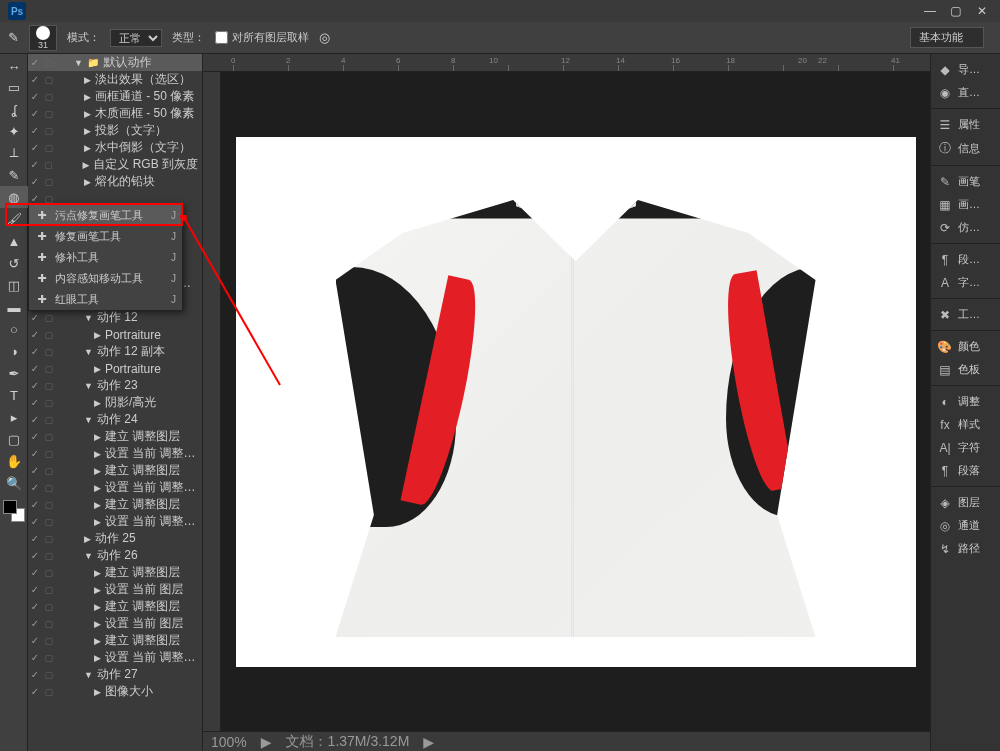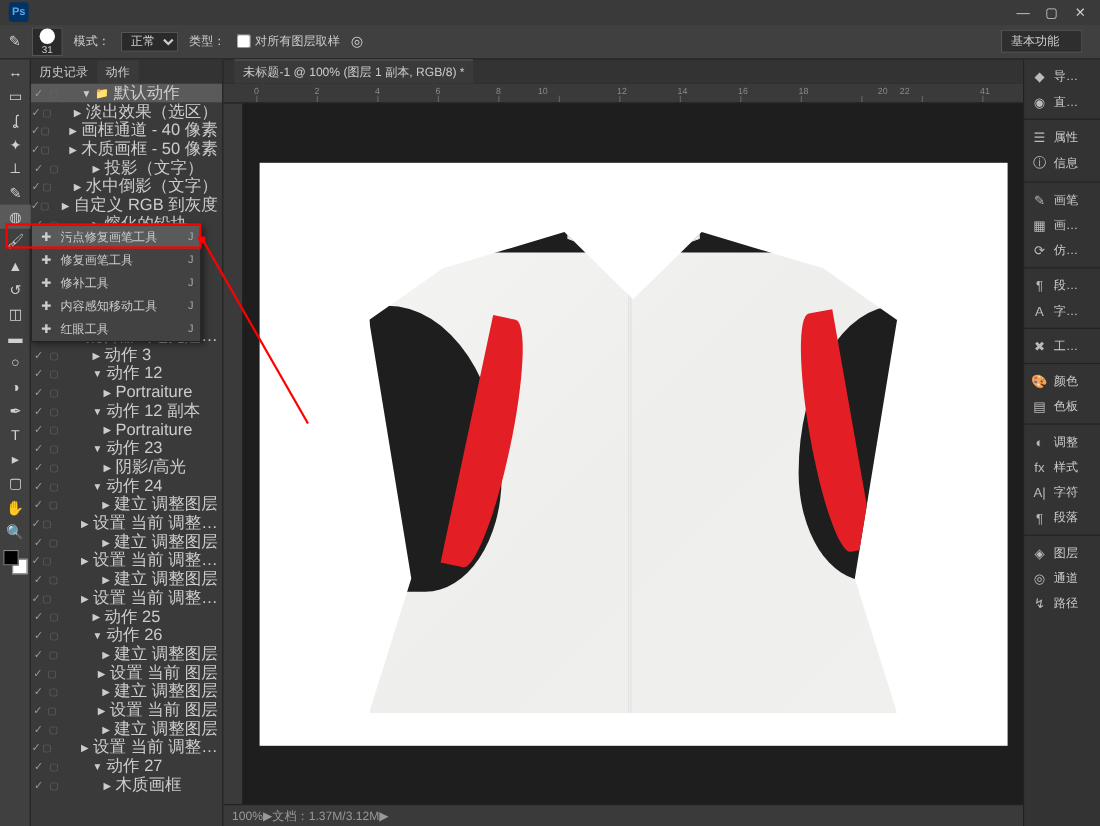--- a/index.html
+++ b/index.html
@@ -53,21 +53,21 @@
 .actions-tabs { display: flex; height: 22px; background: #333; align-items: flex-end; }
 .actions-tabs span { padding: 3px 8px; font-size: 11px; cursor: pointer; }
 .actions-tabs span.active { background: #3a3a3a; }
 .actions-list { flex: 1; overflow: hidden; }
 .act-row { display: flex; align-items: center; height: 17px; padding-right: 4px; white-space: nowrap; overflow: hidden; }
 .act-chk { width: 14px; text-align: center; font-size: 10px; color: #999; }
 .act-box { width: 14px; text-align: center; font-size: 9px; color: #666; }
 .act-ind { display: inline-block; }
 .act-tri { font-size: 9px; color: #ccc; margin-right: 4px; }
 .act-ic { font-size: 10px; margin-right: 4px; color: #999; }
-.act-txt { font-size: 15px; }
+.act-txt { font-size: 12px; }
 .act-row.foldersel { background: #5a5a5a; }
 
 
 .docarea { flex: 1; display: flex; flex-direction: column; background: #202020; }
 .doc-tabs { height: 22px; background: #333; display: flex; align-items: flex-end; padding-left: 10px; }
 .doc-tab { padding: 3px 8px; background: #3a3a3a; font-size: 11px; border-top: 1px solid #555; }
 .ruler-h { height: 18px; background: #3a3a3a; border-bottom: 1px solid #222; position: relative; display: flex; align-items: flex-end; font-size: 8px; color: #888; overflow: hidden; }
 .ruler-tick { position: absolute; bottom: 0; border-left: 1px solid #666; height: 6px; }
 .ruler-lbl { position: absolute; bottom: 6px; font-size: 8px; }
 .doc-body { flex: 1; display: flex; }
@@ -81,21 +81,21 @@
 .collar-l { position: absolute; width: 60px; height: 55px; background: #f8f8f7; transform: skewY(20deg); left: 0; border: 1px solid #ddd; }
 .collar-r { position: absolute; width: 60px; height: 55px; background: #f8f8f7; transform: skewY(-20deg); right: 0; border: 1px solid #ddd; }
 .placket { position: absolute; left: 235px; top: 30px; width: 3px; height: 430px; background: linear-gradient(to right, #ddd, #eee, #ddd); }
 .red-l { position: absolute; left: 88px; top: 100px; width: 40px; height: 230px; background: #e31e24; transform: rotate(12deg); border-radius: 0 20px 20px 0/0 120px 120px 0; }
 .red-r { position: absolute; right: 40px; top: 95px; width: 40px; height: 220px; background: #e31e24; transform: rotate(-10deg); border-radius: 20px 0 0 20px/120px 0 0 120px; }
 .armhole-l { position: absolute; left: 0; top: 90px; width: 120px; height: 260px; background: #1e1e1e; border-radius: 0 120px 80px 0/0 180px 120px 0; }
 .armhole-r { position: absolute; right: -10px; top: 90px; width: 100px; height: 250px; background: #1e1e1e; border-radius: 100px 0 0 70px/170px 0 0 110px; }
 .shirt-body::before { content:''; position:absolute; left:0; top:0; right:0; height: 60px; background: #1e1e1e; clip-path: polygon(0 0, 38% 0, 50% 70%, 62% 0, 100% 0, 100% 20%, 85% 70%, 15% 70%, 0 20%); }
 .shirt-body { clip-path: polygon(14% 12%, 37% 5%, 50% 18%, 63% 5%, 86% 12%, 100% 22%, 92% 72%, 100% 98%, 0 98%, 8% 72%, 0 22%); }
 
-.statusbar { height: 20px; background: #3a3a3a; border-top: 1px solid #222; display: flex; align-items: center; padding: 0 8px; font-size: 11px; color: #999; }
+.statusbar { height: 20px; background: #3a3a3a; border-top: 1px solid #222; display: flex; align-items: center; padding: 0 8px; gap: 14px; font-size: 14px; color: #999; }
 
 
 .rightpanes { width: 70px; background: #333; border-left: 1px solid #222; display: flex; flex-direction: column; padding-top: 4px; }
 .rp-row { display: flex; align-items: center; gap: 5px; padding: 4px 6px; cursor: pointer; }
 .rp-ic { width: 16px; text-align: center; font-size: 12px; color: #bbb; }
 .rp-lbl { font-size: 11px; }
 .rp-sep { height: 1px; background: #222; margin: 4px 0; }
 
 label { cursor: pointer; }
 </style>
@@ -228,24 +228,20 @@
   <svg class="annot-arrow" width="110" height="180">
     <defs>
         <marker id="ah" markerWidth="8" markerHeight="8" refX="1" refY="4" orient="auto">
           <path d="M8,0 L0,4 L8,8 Z" fill="#ff0000"></path>
         </marker>
       </defs>
     <line x1="100" y1="170" x2="6" y2="6" stroke="#ff0000" stroke-width="2" marker-end="url(#ah)"></line>
   </svg>
 
   <div class="actions-panel">
-    <div class="actions-tabs">
-      <span>历史记录</span>
-      <span class="active">动作</span>
-    </div>
     <div class="actions-list" id="actions-list">
         <div class="act-row foldersel">
           <span class="act-chk">✓</span>
           <span class="act-box">▢</span>
           <span class="act-ind" style="width:18px"></span>
           <span class="act-tri">▼</span>
           <span class="act-ic">📁</span>
           <span class="act-txt">默认动作</span>
         </div>
         <div class="act-row">
@@ -253,21 +249,21 @@
           <span class="act-box">▢</span>
           <span class="act-ind" style="width:28px"></span>
           <span class="act-tri">▶</span>
           <span class="act-txt">淡出效果（选区）</span>
         </div>
         <div class="act-row">
           <span class="act-chk">✓</span>
           <span class="act-box">▢</span>
           <span class="act-ind" style="width:28px"></span>
           <span class="act-tri">▶</span>
-          <span class="act-txt">画框通道 - 40 像素</span>
+          <span class="act-txt">画框通道 - 50 像素</span>
         </div>
         <div class="act-row">
           <span class="act-chk">✓</span>
           <span class="act-box">▢</span>
           <span class="act-ind" style="width:28px"></span>
           <span class="act-tri">▶</span>
           <span class="act-txt">木质画框 - 50 像素</span>
         </div>
         <div class="act-row">
           <span class="act-chk">✓</span>
@@ -493,29 +489,26 @@
           <span class="act-box">▢</span>
           <span class="act-ind" style="width:28px"></span>
           <span class="act-tri">▼</span>
           <span class="act-txt">动作 27</span>
         </div>
         <div class="act-row">
           <span class="act-chk">✓</span>
           <span class="act-box">▢</span>
           <span class="act-ind" style="width:38px"></span>
           <span class="act-tri">▶</span>
-          <span class="act-txt">木质画框</span>
+          <span class="act-txt">图像大小</span>
         </div>
       </div>
   </div>
 
   <div class="docarea">
-    <div class="doc-tabs">
-      <div class="doc-tab">未标题-1 @ 100% (图层 1 副本, RGB/8) *</div>
-    </div>
     <div class="ruler-h" id="ruler-h">
         <div class="ruler-tick" style="left: 30px;"></div>
         <div class="ruler-lbl" style="left: 28px;">0</div>
         <div class="ruler-tick" style="left: 85px;"></div>
         <div class="ruler-lbl" style="left: 83px;">2</div>
         <div class="ruler-tick" style="left: 140px;"></div>
         <div class="ruler-lbl" style="left: 138px;">4</div>
         <div class="ruler-tick" style="left: 195px;"></div>
         <div class="ruler-lbl" style="left: 193px;">6</div>
         <div class="ruler-tick" style="left: 250px;"></div>

